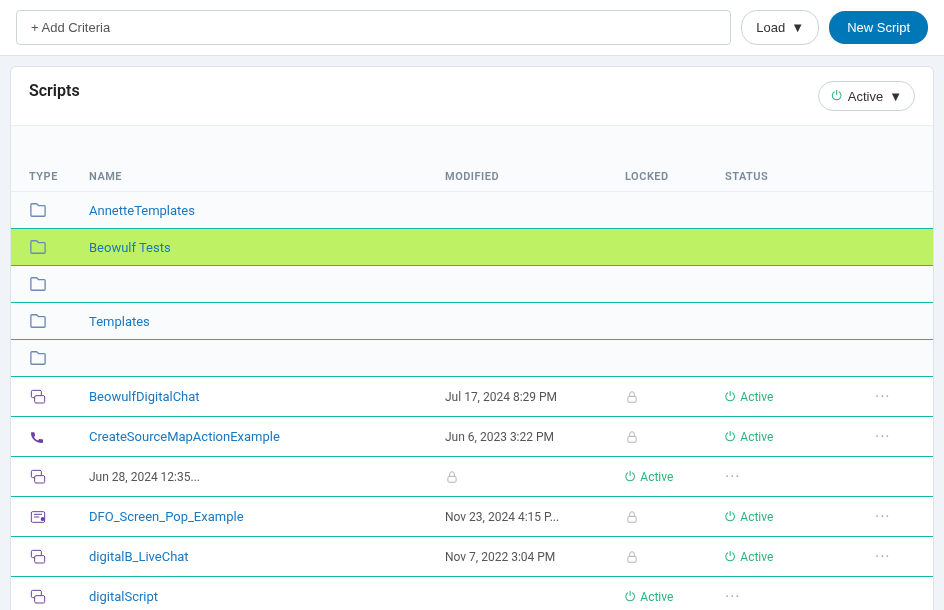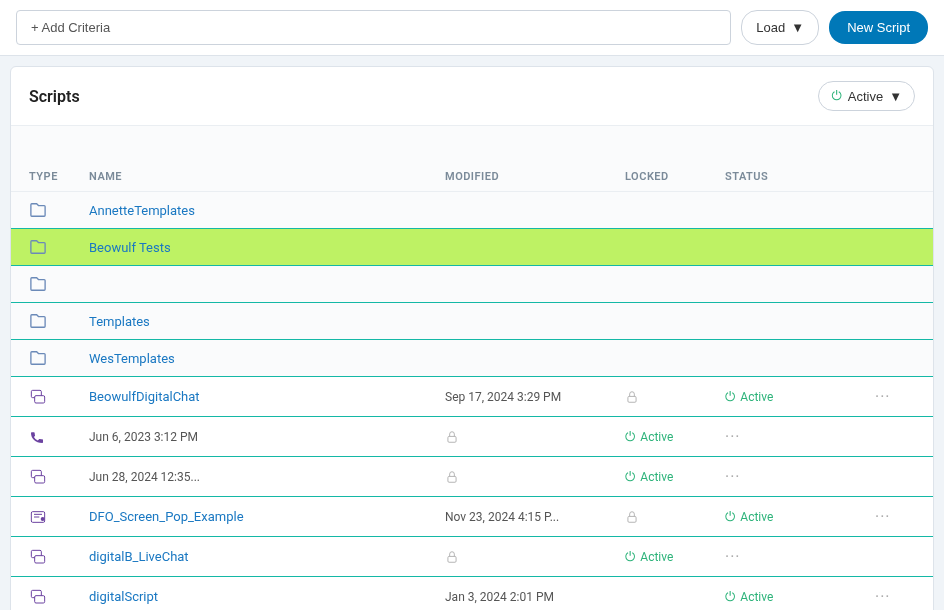--- a/index.html
+++ b/index.html
@@ -60,21 +60,21 @@
     .main-content {
       background: #fff;
       margin: 10px;
       border-radius: 6px;
       border: 1px solid #dde3ea;
       overflow: hidden;
     }
 
     .section-header {
       display: flex;
-      align-items: center;
+      align-items: flex-start;
       justify-content: space-between;
       padding: 14px 18px;
       border-bottom: 1px solid #eaeef2;
     }
 
     .section-title {
       font-size: 16px;
       font-weight: 600;
       color: #222;
     }
@@ -251,54 +251,54 @@
         <div class="row-locked"></div>
         <div class="row-status"></div>
         <div class="row-actions"></div>
       </div>
       <div class="table-row folder">
         <div class="row-icon">
           <svg width="18" height="16" viewBox="0 0 20 18" fill="none" xmlns="http://www.w3.org/2000/svg">
       <path d="M2 3C2 2.44772 2.44772 2 3 2H8.5L10.5 4H17C17.5523 4 18 4.44772 18 5V15C18 15.5523 17.5523 16 17 16H3C2.44772 16 2 15.5523 2 15V3Z" stroke="#6b8ab8" stroke-width="1.5" fill="none"></path>
     </svg>
         </div>
-        <div class="row-name">WesTemplates</div>
         <div class="row-modified"></div>
         <div class="row-locked"></div>
         <div class="row-status"></div>
         <div class="row-actions"></div>
       </div>
       <div class="table-row">
         <div class="row-icon">
           <svg width="18" height="16" viewBox="0 0 24 24" fill="none" xmlns="http://www.w3.org/2000/svg">
       <rect x="2" y="2" width="15" height="11" rx="2" stroke="#6b42a0" stroke-width="1.5" fill="none"></rect>
       <rect x="7" y="10" width="15" height="11" rx="2" stroke="#6b42a0" stroke-width="1.5" fill="white"></rect>
     </svg>
         </div>
         <div class="row-name">BeowulfDigitalChat</div>
-        <div class="row-modified">Sep 17, 2024 3:29 PM</div>
+        <div class="row-modified">Jul 17, 2024 8:29 PM</div>
         <div class="row-locked">
           <svg width="14" height="16" viewBox="0 0 24 24" fill="none">
             <rect x="5" y="11" width="14" height="10" rx="2" stroke="#aaa" stroke-width="1.5" fill="none"></rect>
             <path d="M8 11V7a4 4 0 018 0v4" stroke="#aaa" stroke-width="1.5" fill="none"></path>
           </svg>
         </div>
         <div class="row-status">
           <span style="color:#2db37a;font-size:13px;">⏻</span>
           <span>Active</span>
         </div>
         <div class="row-actions">···</div>
       </div>
       <div class="table-row">
         <div class="row-icon">
           <svg width="16" height="16" viewBox="0 0 24 24" fill="none" xmlns="http://www.w3.org/2000/svg">
       <path d="M6.62 10.79a15.053 15.053 0 006.59 6.59l2.2-2.2c.27-.27.67-.36 1.02-.24 1.12.37 2.33.57 3.57.57.55 0 1 .45 1 1V20c0 .55-.45 1-1 1C9.61 21 3 14.39 3 6c0-.55.45-1 1-1h3.5c.55 0 1 .45 1 1 0 1.25.2 2.45.57 3.57.11.35.03.74-.24 1.02l-2.21 2.2z" fill="#6b42a0"></path>
     </svg>
         </div>
-        <div class="row-modified">Jun 6, 2023 3:12 PM</div>
+        <div class="row-name">CreateSourceMapActionExample</div>
+        <div class="row-modified">Jun 6, 2023 3:22 PM</div>
         <div class="row-locked">
           <svg width="14" height="16" viewBox="0 0 24 24" fill="none">
             <rect x="5" y="11" width="14" height="10" rx="2" stroke="#aaa" stroke-width="1.5" fill="none"></rect>
             <path d="M8 11V7a4 4 0 018 0v4" stroke="#aaa" stroke-width="1.5" fill="none"></path>
           </svg>
         </div>
         <div class="row-status">
           <span style="color:#2db37a;font-size:13px;">⏻</span>
           <span>Active</span>
         </div>
@@ -348,41 +348,41 @@
         <div class="row-actions">···</div>
       </div>
       <div class="table-row">
         <div class="row-icon">
           <svg width="18" height="16" viewBox="0 0 24 24" fill="none" xmlns="http://www.w3.org/2000/svg">
       <rect x="2" y="2" width="15" height="11" rx="2" stroke="#6b42a0" stroke-width="1.5" fill="none"></rect>
       <rect x="7" y="10" width="15" height="11" rx="2" stroke="#6b42a0" stroke-width="1.5" fill="white"></rect>
     </svg>
         </div>
         <div class="row-name">digitalB_LiveChat</div>
+        <div class="row-modified">Nov 7, 2022 3:04 PM</div>
         <div class="row-locked">
           <svg width="14" height="16" viewBox="0 0 24 24" fill="none">
             <rect x="5" y="11" width="14" height="10" rx="2" stroke="#aaa" stroke-width="1.5" fill="none"></rect>
             <path d="M8 11V7a4 4 0 018 0v4" stroke="#aaa" stroke-width="1.5" fill="none"></path>
           </svg>
         </div>
         <div class="row-status">
           <span style="color:#2db37a;font-size:13px;">⏻</span>
           <span>Active</span>
         </div>
         <div class="row-actions">···</div>
       </div>
       <div class="table-row">
         <div class="row-icon">
           <svg width="18" height="16" viewBox="0 0 24 24" fill="none" xmlns="http://www.w3.org/2000/svg">
       <rect x="2" y="2" width="15" height="11" rx="2" stroke="#6b42a0" stroke-width="1.5" fill="none"></rect>
       <rect x="7" y="10" width="15" height="11" rx="2" stroke="#6b42a0" stroke-width="1.5" fill="white"></rect>
     </svg>
         </div>
         <div class="row-name">digitalScript</div>
-        <div class="row-modified">Jan 3, 2024 2:01 PM</div>
         <div class="row-locked"></div>
         <div class="row-status">
           <span style="color:#2db37a;font-size:13px;">⏻</span>
           <span>Active</span>
         </div>
         <div class="row-actions">···</div>
       </div>
     </div>
 
 </div>

